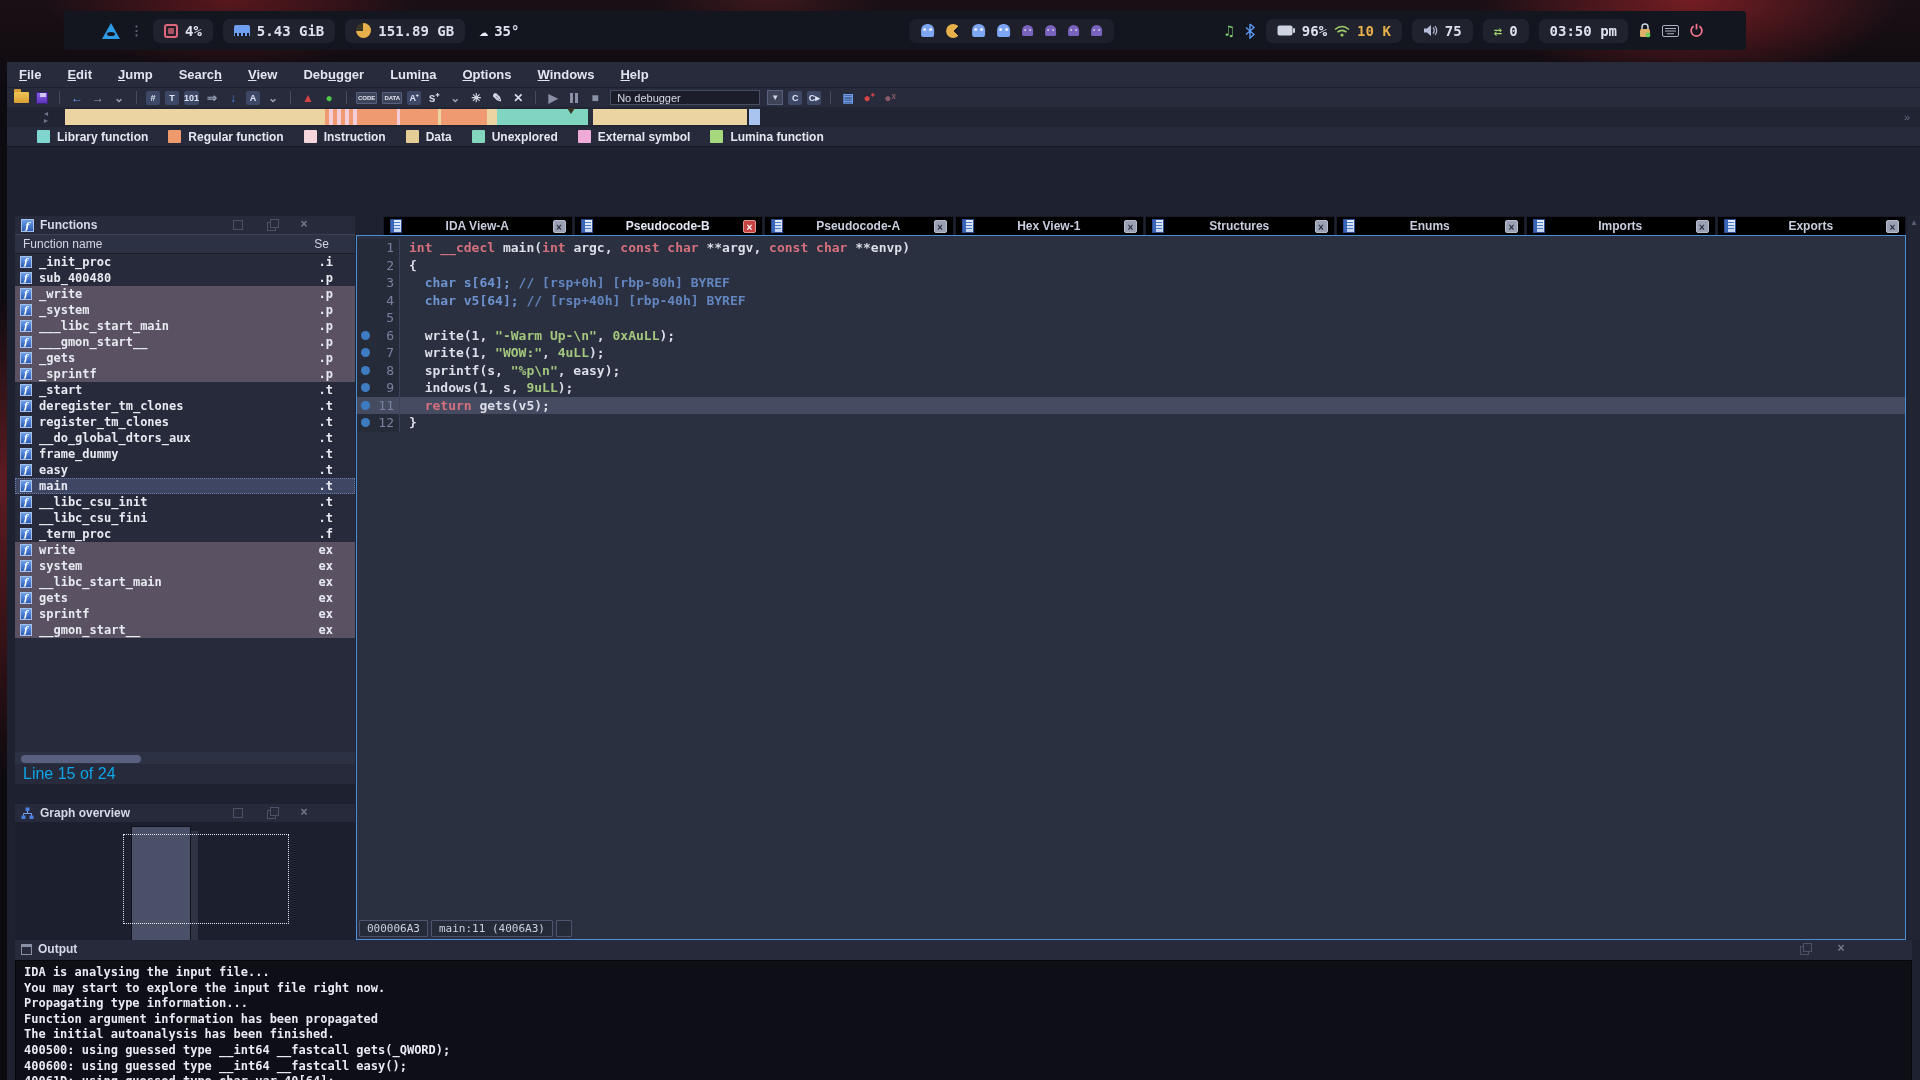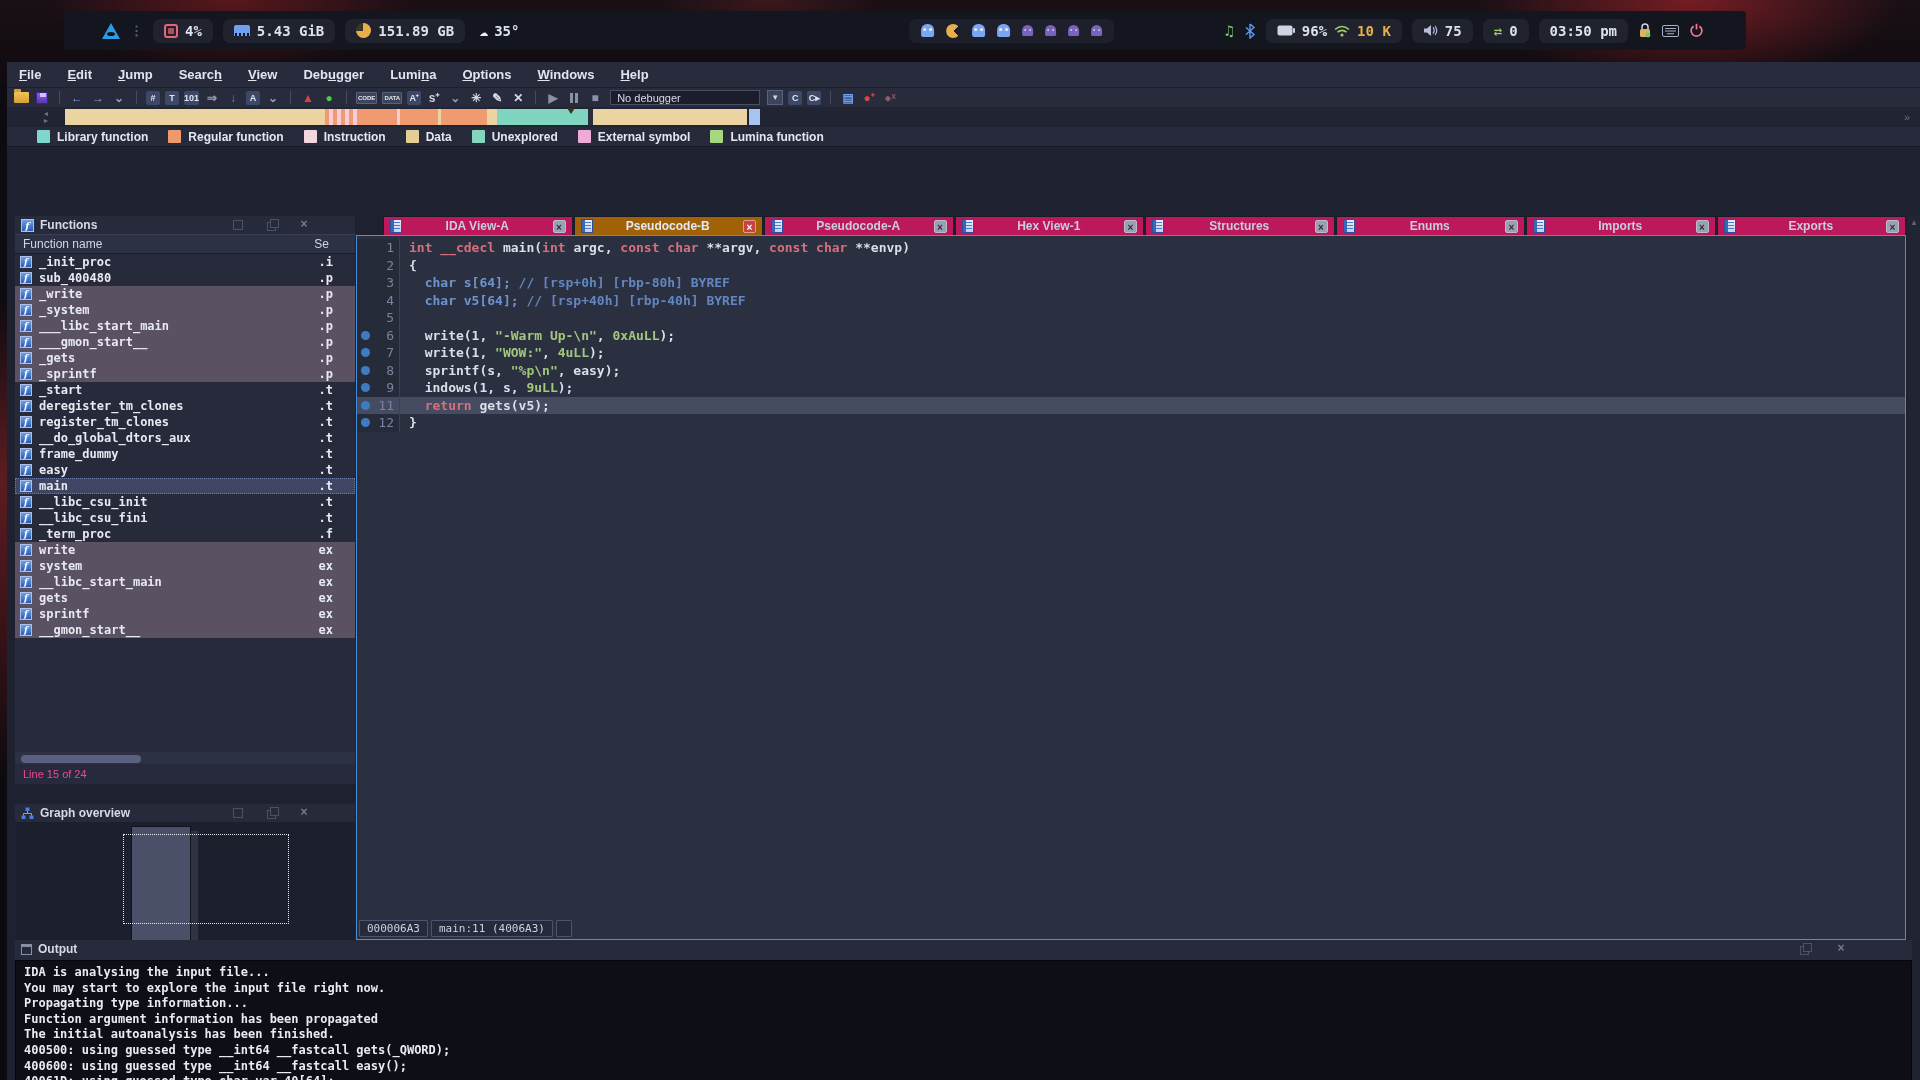--- a/index.html
+++ b/index.html
@@ -119,34 +119,34 @@
   .frow { height:16px; display:flex; align-items:center; padding-left:5px; }
   .frow.hl { background:#5a5263; }
   .frow.cur { background:#3f4663; outline:1px dotted rgba(145,165,225,.55); outline-offset:-1px; }
   .frow .fi { width:12px; height:12px; background:linear-gradient(#6aa0e8,#2c5bb4); border:1px solid #a9c0e8;
     color:#fff; font:italic bold 9px "DejaVu Serif", serif; display:flex; align-items:center; justify-content:center; margin-right:7px; flex:none; }
   .frow .nm { white-space:pre; }
   .frow .sg { margin-left:auto; padding-right:22px; }
   .fspacer { flex:1; }
   .hscroll { height:12px; background:#2d3144; border-top:1px solid #22263400; display:flex; align-items:center; }
   .hthumb { width:120px; height:8px; margin-left:6px; background:#596080; border-radius:4px; }
-  .fstatus { height:20px; display:flex; align-items:center; padding-left:8px; font-size:11px; color:#ec4899; }
+  .fstatus { height:20px; display:flex; align-items:center; padding-left:8px; font-size:16px; color:#0ea5e9; }
 
   .gpanel { margin-top:20px; height:140px; display:flex; flex-direction:column; }
   .gcanvas { flex:1; background:#1c1f2e; position:relative; overflow:hidden; }
   .gnode { position:absolute; left:116px; top:4px; width:60px; height:130px; background:#4a5068;
     border:1px solid #10121c; box-shadow:7px 5px 0 rgba(85,90,110,.35); }
   .gview { position:absolute; left:108px; top:12px; width:166px; height:90px; border:1px dotted #e8eaf2; }
 
   
   .code-col { position:absolute; left:349px; top:6px; right:14px; }
   .tabrow { height:19px; display:flex; padding-left:27px; gap:1px; background:transparent; }
   .tab { flex:1; max-width:190px; display:flex; align-items:center; gap:6px; padding:0 6px;
-    background:#be185d; border:1px solid #191c28; border-bottom:none; font-size:12px; font-weight:bold; color:#c9cede; }
-  .tab.active { background:#a16207; color:#e4e8f4; }
+    background:#000000; border:1px solid #191c28; border-bottom:none; font-size:12px; font-weight:bold; color:#c9cede; }
+  .tab.active { background:#000000; color:#e4e8f4; }
   .tab .lbl { flex:1; text-align:center; white-space:nowrap; overflow:hidden; }
   .tabdoc { width:12px; height:14px; flex:none; background:linear-gradient(#e8eef8,#c2d2ee); border:1px solid #2d4f9a; position:relative; }
   .tabdoc::before { content:""; position:absolute; left:1px; top:2px; right:1px; height:8px;
     background:repeating-linear-gradient(180deg, #4a7bd0 0 1px, transparent 1px 3px); }
   .tabdoc::after { content:""; position:absolute; left:0; top:0; width:3px; height:100%; background:#3a66b8; }
   .tclose { width:13px; height:13px; flex:none; border-radius:2px; background:#9ba1b5; color:#2a2e3e;
     font-size:10px; font-weight:bold; line-height:13px; text-align:center; border:1px solid #b8bdcc; }
   .tclose.red { background:#c74341; color:#fff; border-color:#e09a8a; }
 
   .codeview { height:705px; background:#2b3041; border:1px solid #4a90d9; position:relative;

